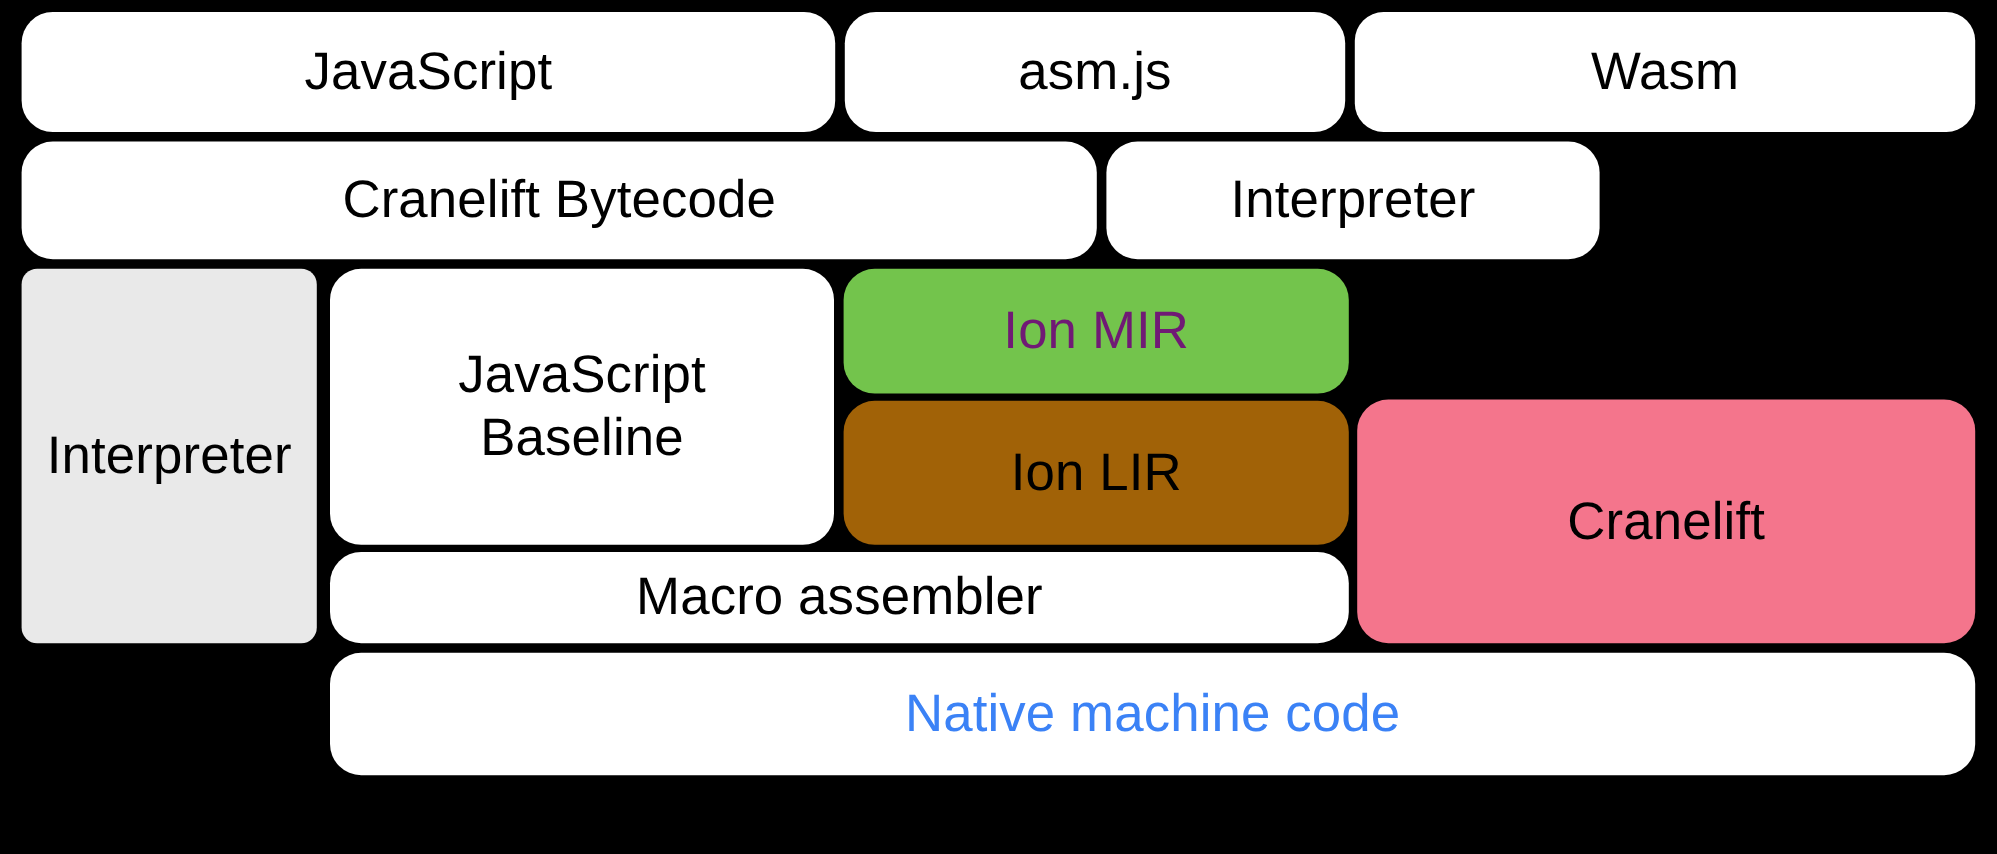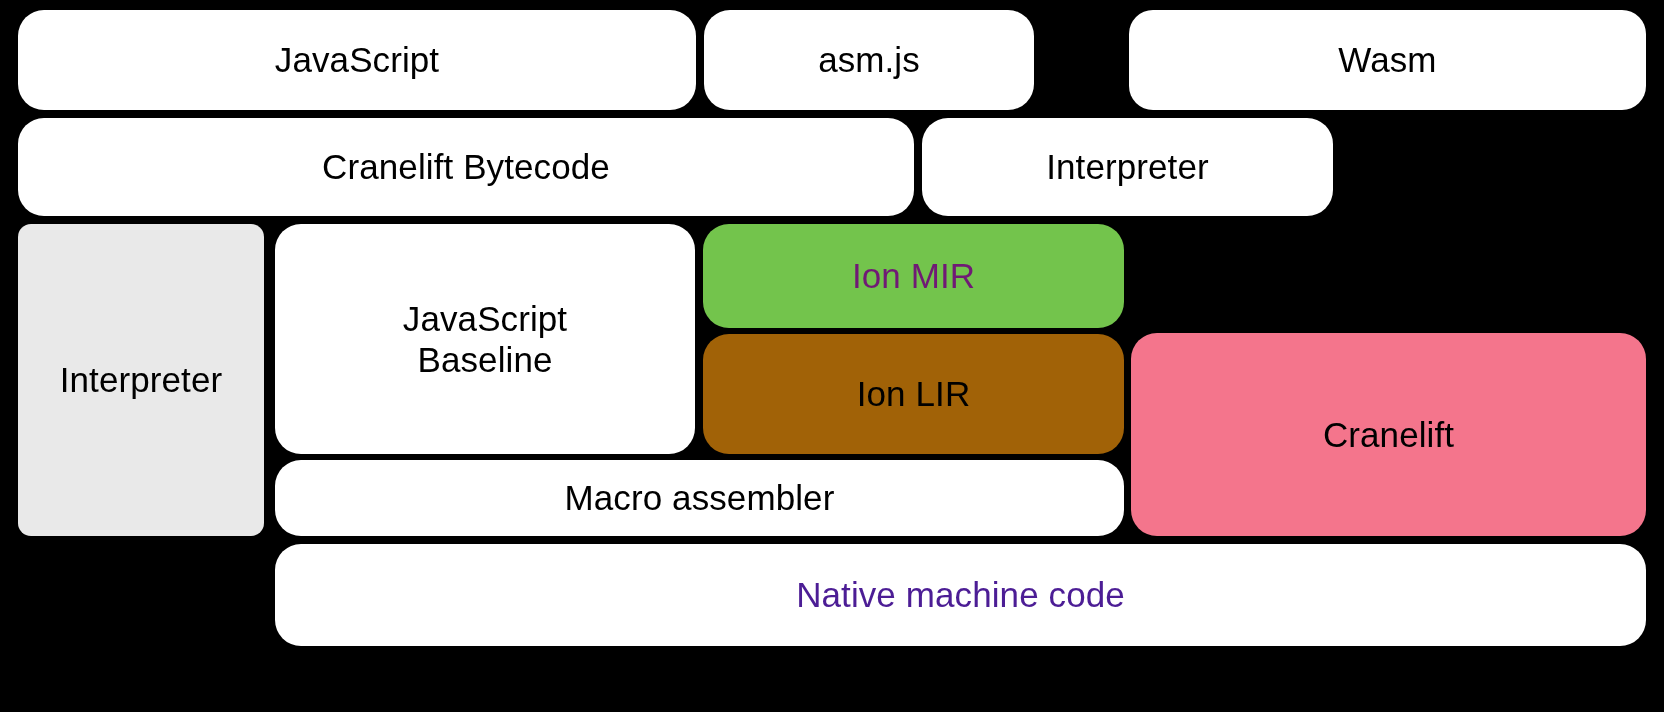--- a/index.html
+++ b/index.html
@@ -17,43 +17,43 @@
   }
   .node {
     position: absolute;
     box-sizing: border-box;
     border-radius: 26px;
     display: flex;
     align-items: center;
     justify-content: center;
     text-align: center;
     color: #000000;
-    font-size: 35px;
+    font-size: 44px;
     line-height: 1.18;
     font-weight: 400;
     letter-spacing: 0.1px;
     white-space: pre-line;
     user-select: none;
   }
   .node.white  { background: #ffffff; }
   .node.gray   { background: #e9e9e9; border-radius: 13px; }
   .node.green  { background: #73c council; }
   .node.green  { background: #73c44c; }
   .node.pink   { background: #f4758c; }
 </style>
 </head>
 <body>
 
 <div id="stage" style="background: rgb(0, 0, 0);">
     <div class="node white" style="left: 18px; top: 10px; width: 678px; height: 100px; background: rgb(255, 255, 255); color: rgb(0, 0, 0);">JavaScript</div>
-    <div class="node white" style="left: 704px; top: 10px; width: 330px; height: 100px; background: rgb(255, 255, 255); color: rgb(0, 0, 0);">asm.js</div>
+    <div class="node white" style="left: 704px; top: 10px; width: 417px; height: 100px; background: rgb(255, 255, 255); color: rgb(0, 0, 0);">asm.js</div>
     <div class="node white" style="left: 1129px; top: 10px; width: 517px; height: 100px; background: rgb(255, 255, 255); color: rgb(0, 0, 0); border-radius: 24px;">Wasm</div>
     <div class="node white" style="left: 18px; top: 118px; width: 896px; height: 98px; background: rgb(255, 255, 255); color: rgb(0, 0, 0);">Cranelift Bytecode</div>
     <div class="node white" style="left: 922px; top: 118px; width: 411px; height: 98px; background: rgb(255, 255, 255); color: rgb(0, 0, 0);">Interpreter</div>
     <div class="node gray" style="left: 18px; top: 224px; width: 246px; height: 312px; background: rgb(233, 233, 233); color: rgb(0, 0, 0);">Interpreter</div>
     <div class="node white" style="left: 275px; top: 224px; width: 420px; height: 230px; background: rgb(255, 255, 255); color: rgb(0, 0, 0);">JavaScript
 Baseline</div>
     <div class="node green" style="left: 703px; top: 224px; width: 421px; height: 104px; background: rgb(115, 196, 76); color: #701a75;">Ion MIR</div>
     <div class="node green" style="left: 703px; top: 334px; width: 421px; height: 120px; background: #a16207; color: rgb(0, 0, 0);">Ion LIR</div>
     <div class="node white" style="left: 275px; top: 460px; width: 849px; height: 76px; background: rgb(255, 255, 255); color: rgb(0, 0, 0);">Macro assembler</div>
     <div class="node pink" style="left: 1131px; top: 333px; width: 515px; height: 203px; background: rgb(244, 117, 140); color: rgb(0, 0, 0);">Cranelift</div>
-    <div class="node white" style="left: 275px; top: 544px; width: 1371px; height: 102px; background: rgb(255, 255, 255); color: #4c1d95;">Native machine code</div>
+    <div class="node white" style="left: 275px; top: 544px; width: 1371px; height: 102px; background: rgb(255, 255, 255); color: #3b82f6;">Native machine code</div>
   </div>
 
 </body></html>

